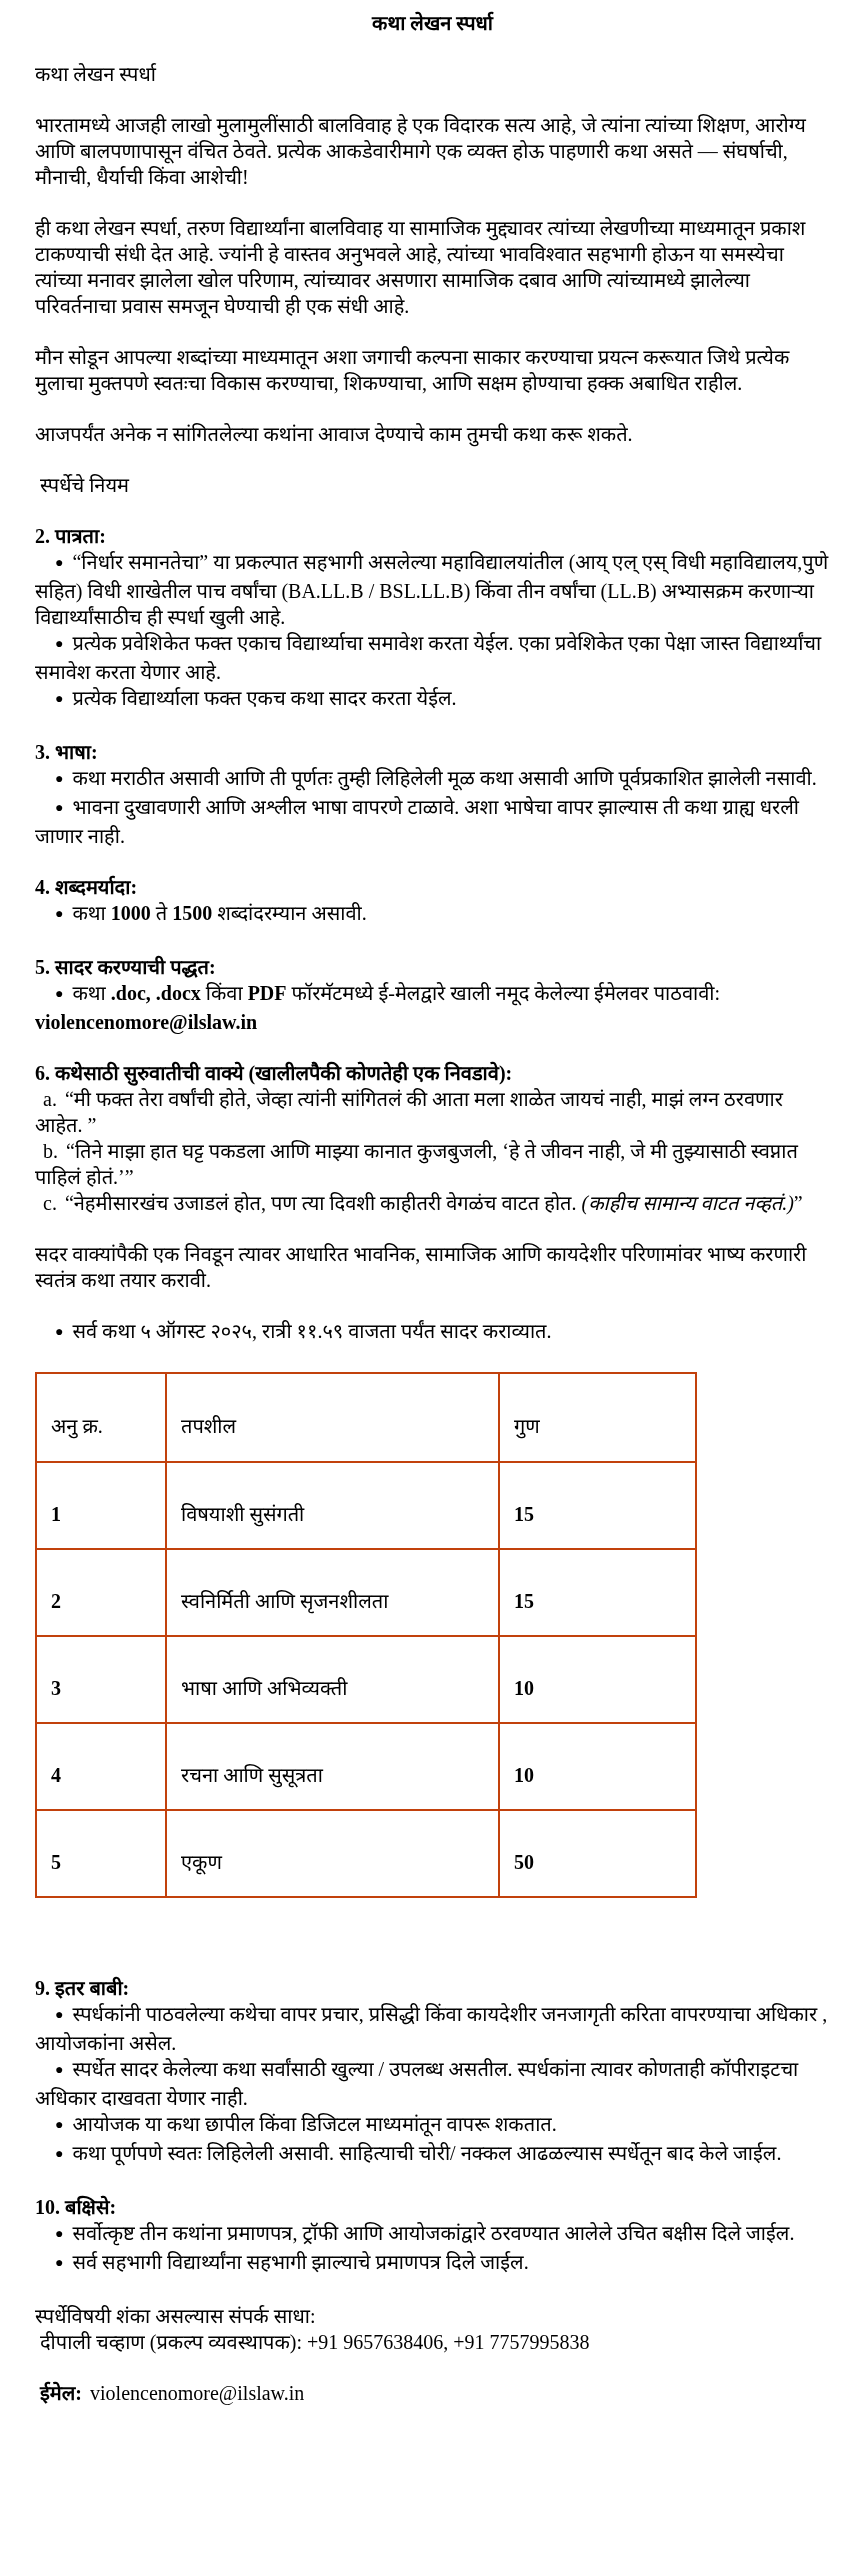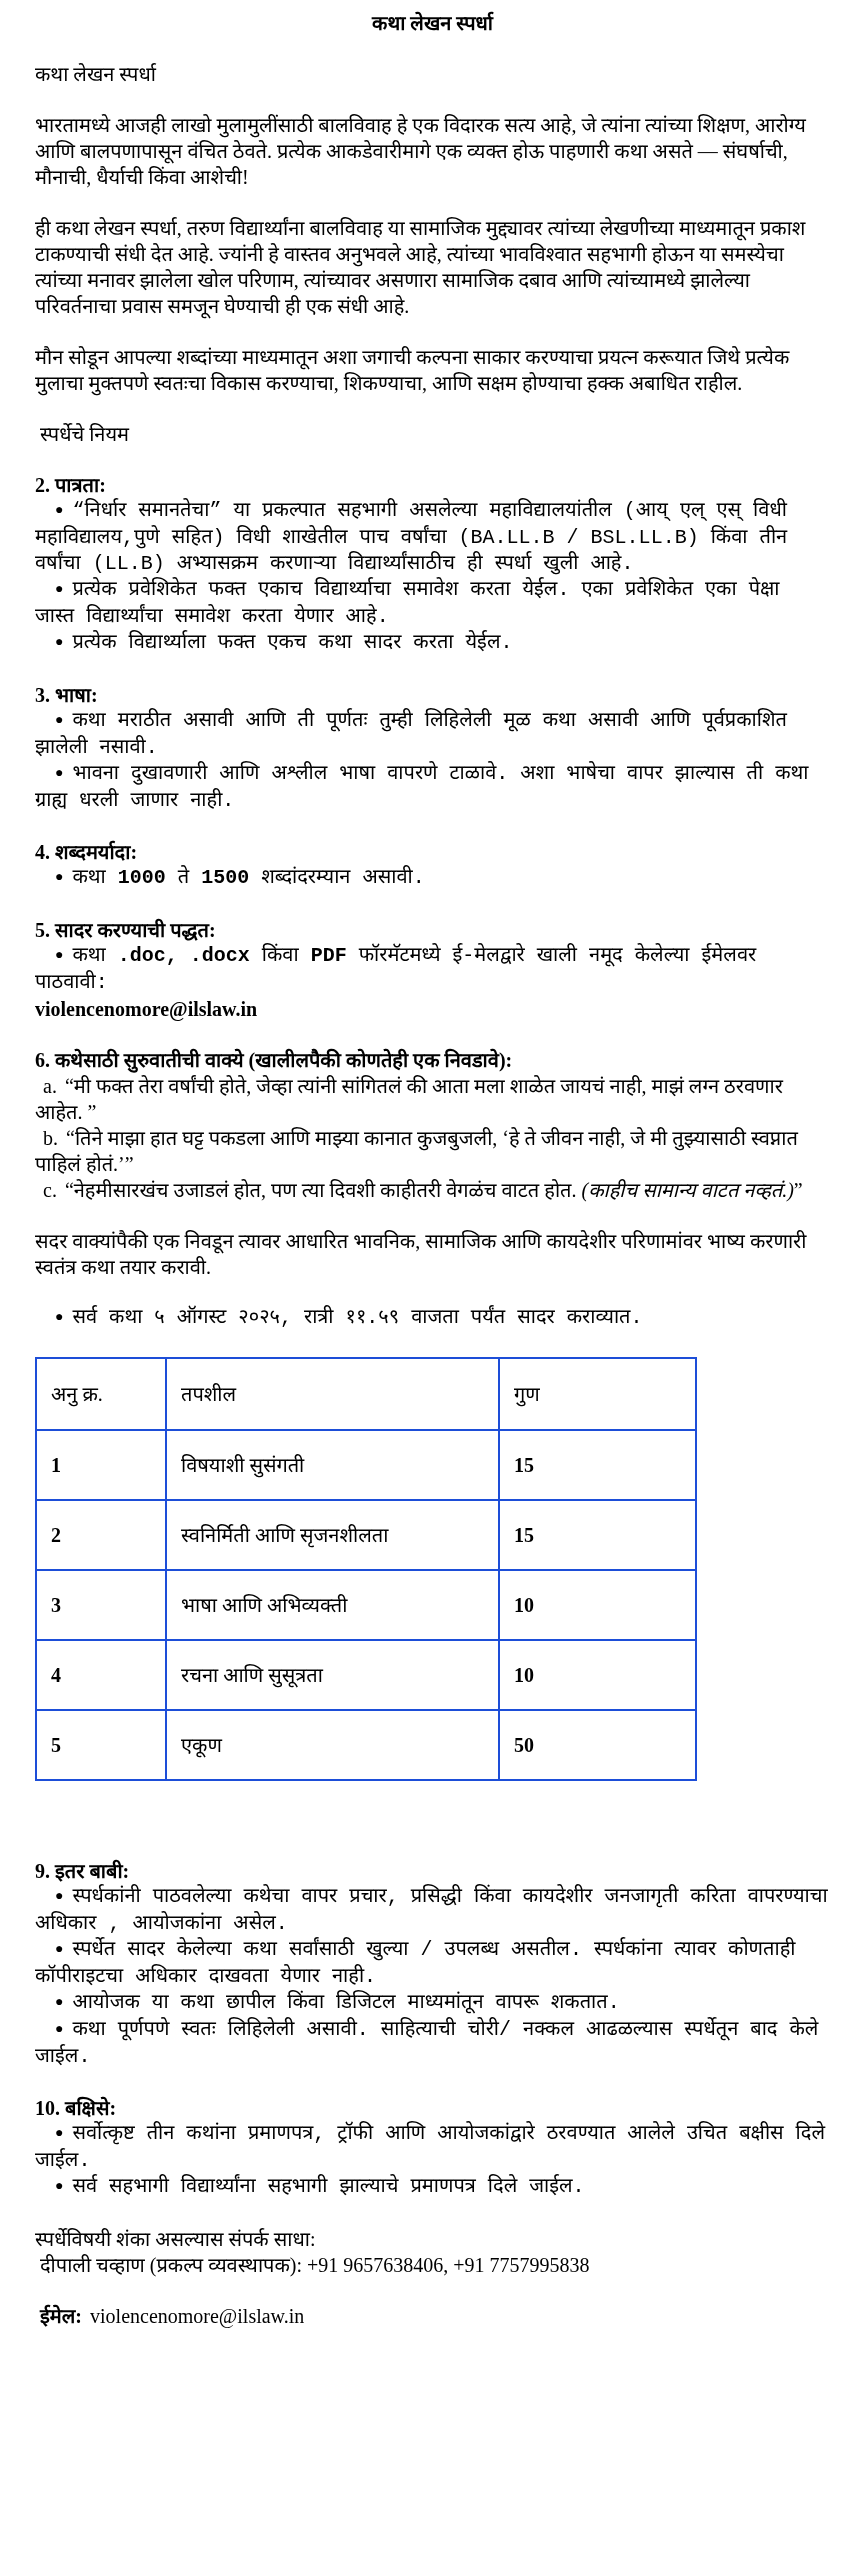--- a/index.html
+++ b/index.html
@@ -12,33 +12,33 @@
     font-family:"Liberation Serif","DejaVu Serif",serif;
     font-size:20px;line-height:26px;
     overflow:hidden;
   }
   p{margin:0;padding:0;}
   .para{margin-top:25px;}
   .title{text-align:center;font-weight:bold;}
   .bold{font-weight:bold;}
   .italic{font-style:italic;}
   .indent5{text-indent:5px;}
-  .bullet{text-indent:10px;font-family:Liberation Mono, monospace;}
+  .bullet{text-indent:10px;}
   .bl{margin-right:9px;font-size:14px;display:inline-block;transform:translateY(-2px);}
   .abc-label{margin-right:8px;}
   .abc{text-indent:8px;}
   .table-wrap{margin-top:20px;}
   table.eval{
     border-collapse:collapse;
     width:660px;
     table-layout:fixed;
   }
   table.eval td{
-    border:2px solid #1d4ed8;
-    padding:0 0 0 14px;
+    border:2px solid #c2410c;
+    padding:17px 0 0 14px;
     vertical-align:middle;
     height:68px;
   }
   table.eval tr.hdr td{height:70px;}
   col.c1{width:130px;} col.c2{width:333px;} col.c3{width:197px;}
   .after-table{margin-top:77px;}
   .contact-email .email-text{margin-left:8px;font-weight:normal;}
 </style>
 </head>
 <body>
@@ -56,20 +56,23 @@
   </div>
 
   <div class="para">
     <p class="line">ही कथा लेखन स्पर्धा, तरुण विद्यार्थ्यांना बालविवाह या सामाजिक मुद्द्यावर त्यांच्या लेखणीच्या माध्यमातून प्रकाश टाकण्याची संधी देत आहे. ज्यांनी हे वास्तव अनुभवले आहे, त्यांच्या भावविश्वात सहभागी होऊन या समस्येचा त्यांच्या मनावर झालेला खोल परिणाम, त्यांच्यावर असणारा सामाजिक दबाव आणि त्यांच्यामध्ये झालेल्या परिवर्तनाचा प्रवास समजून घेण्याची ही एक संधी आहे.</p>
   </div>
 
   <div class="para">
     <p class="line">मौन सोडून आपल्या शब्दांच्या माध्यमातून अशा जगाची कल्पना साकार करण्याचा प्रयत्न करूयात जिथे प्रत्येक मुलाचा मुक्तपणे स्वतःचा विकास करण्याचा, शिकण्याचा, आणि सक्षम होण्याचा हक्क अबाधित राहील.</p>
   </div>
 
+  <div class="para">
+    <p class="line">आजपर्यंत अनेक न सांगितलेल्या कथांना आवाज देण्याचे काम तुमची कथा करू शकते.</p>
+  </div>
 
   <div class="para">
     <p class="line indent5">स्पर्धेचे नियम</p>
   </div>
 
 
   <div class="para">
     <p class="line bold">2. पात्रता:</p>
     <p class="line bullet"><span class="bl">●</span><span>“निर्धार समानतेचा” या प्रकल्पात सहभागी असलेल्या महाविद्यालयांतील (आय् एल् एस् विधी महाविद्यालय,पुणे सहित) विधी शाखेतील पाच वर्षांचा (BA.LL.B / BSL.LL.B) किंवा तीन वर्षांचा (LL.B) अभ्यासक्रम करणाऱ्या विद्यार्थ्यांसाठीच ही स्पर्धा खुली आहे.</span></p>
     <p class="line bullet"><span class="bl">●</span><span>प्रत्येक प्रवेशिकेत फक्त एकाच विद्यार्थ्याचा समावेश करता येईल. एका प्रवेशिकेत एका पेक्षा जास्त विद्यार्थ्यांचा समावेश करता येणार आहे.</span></p>

